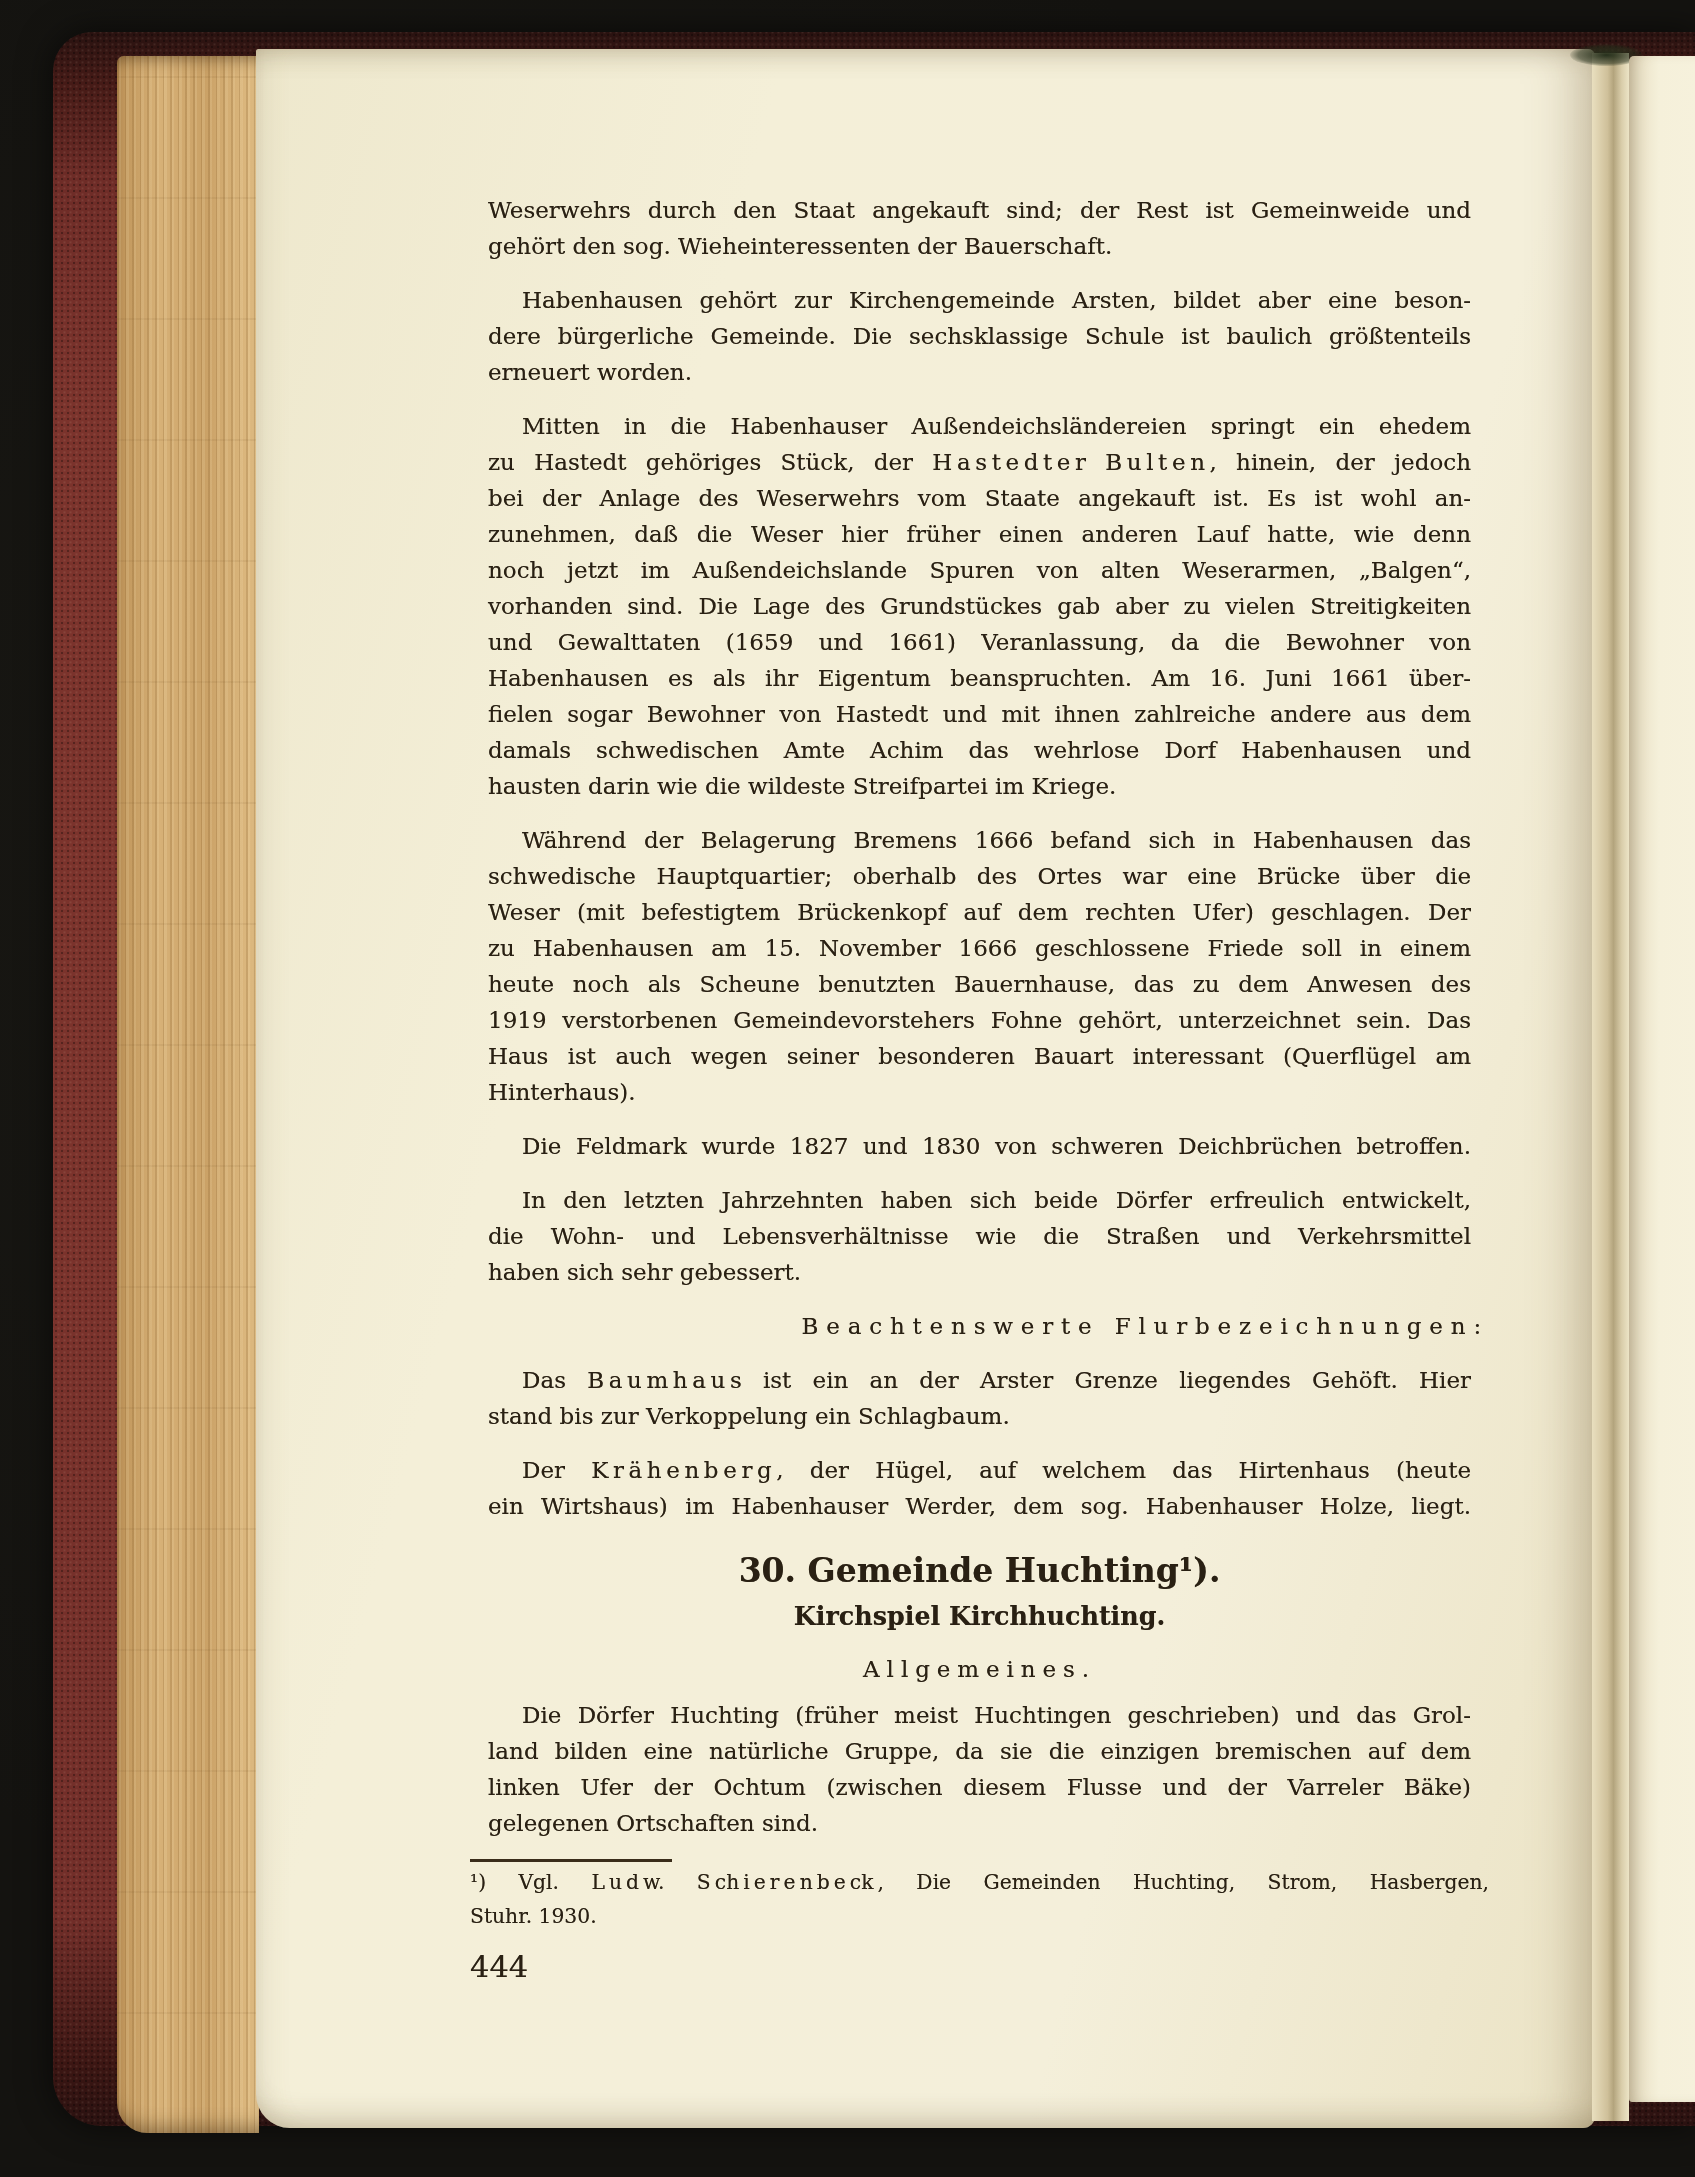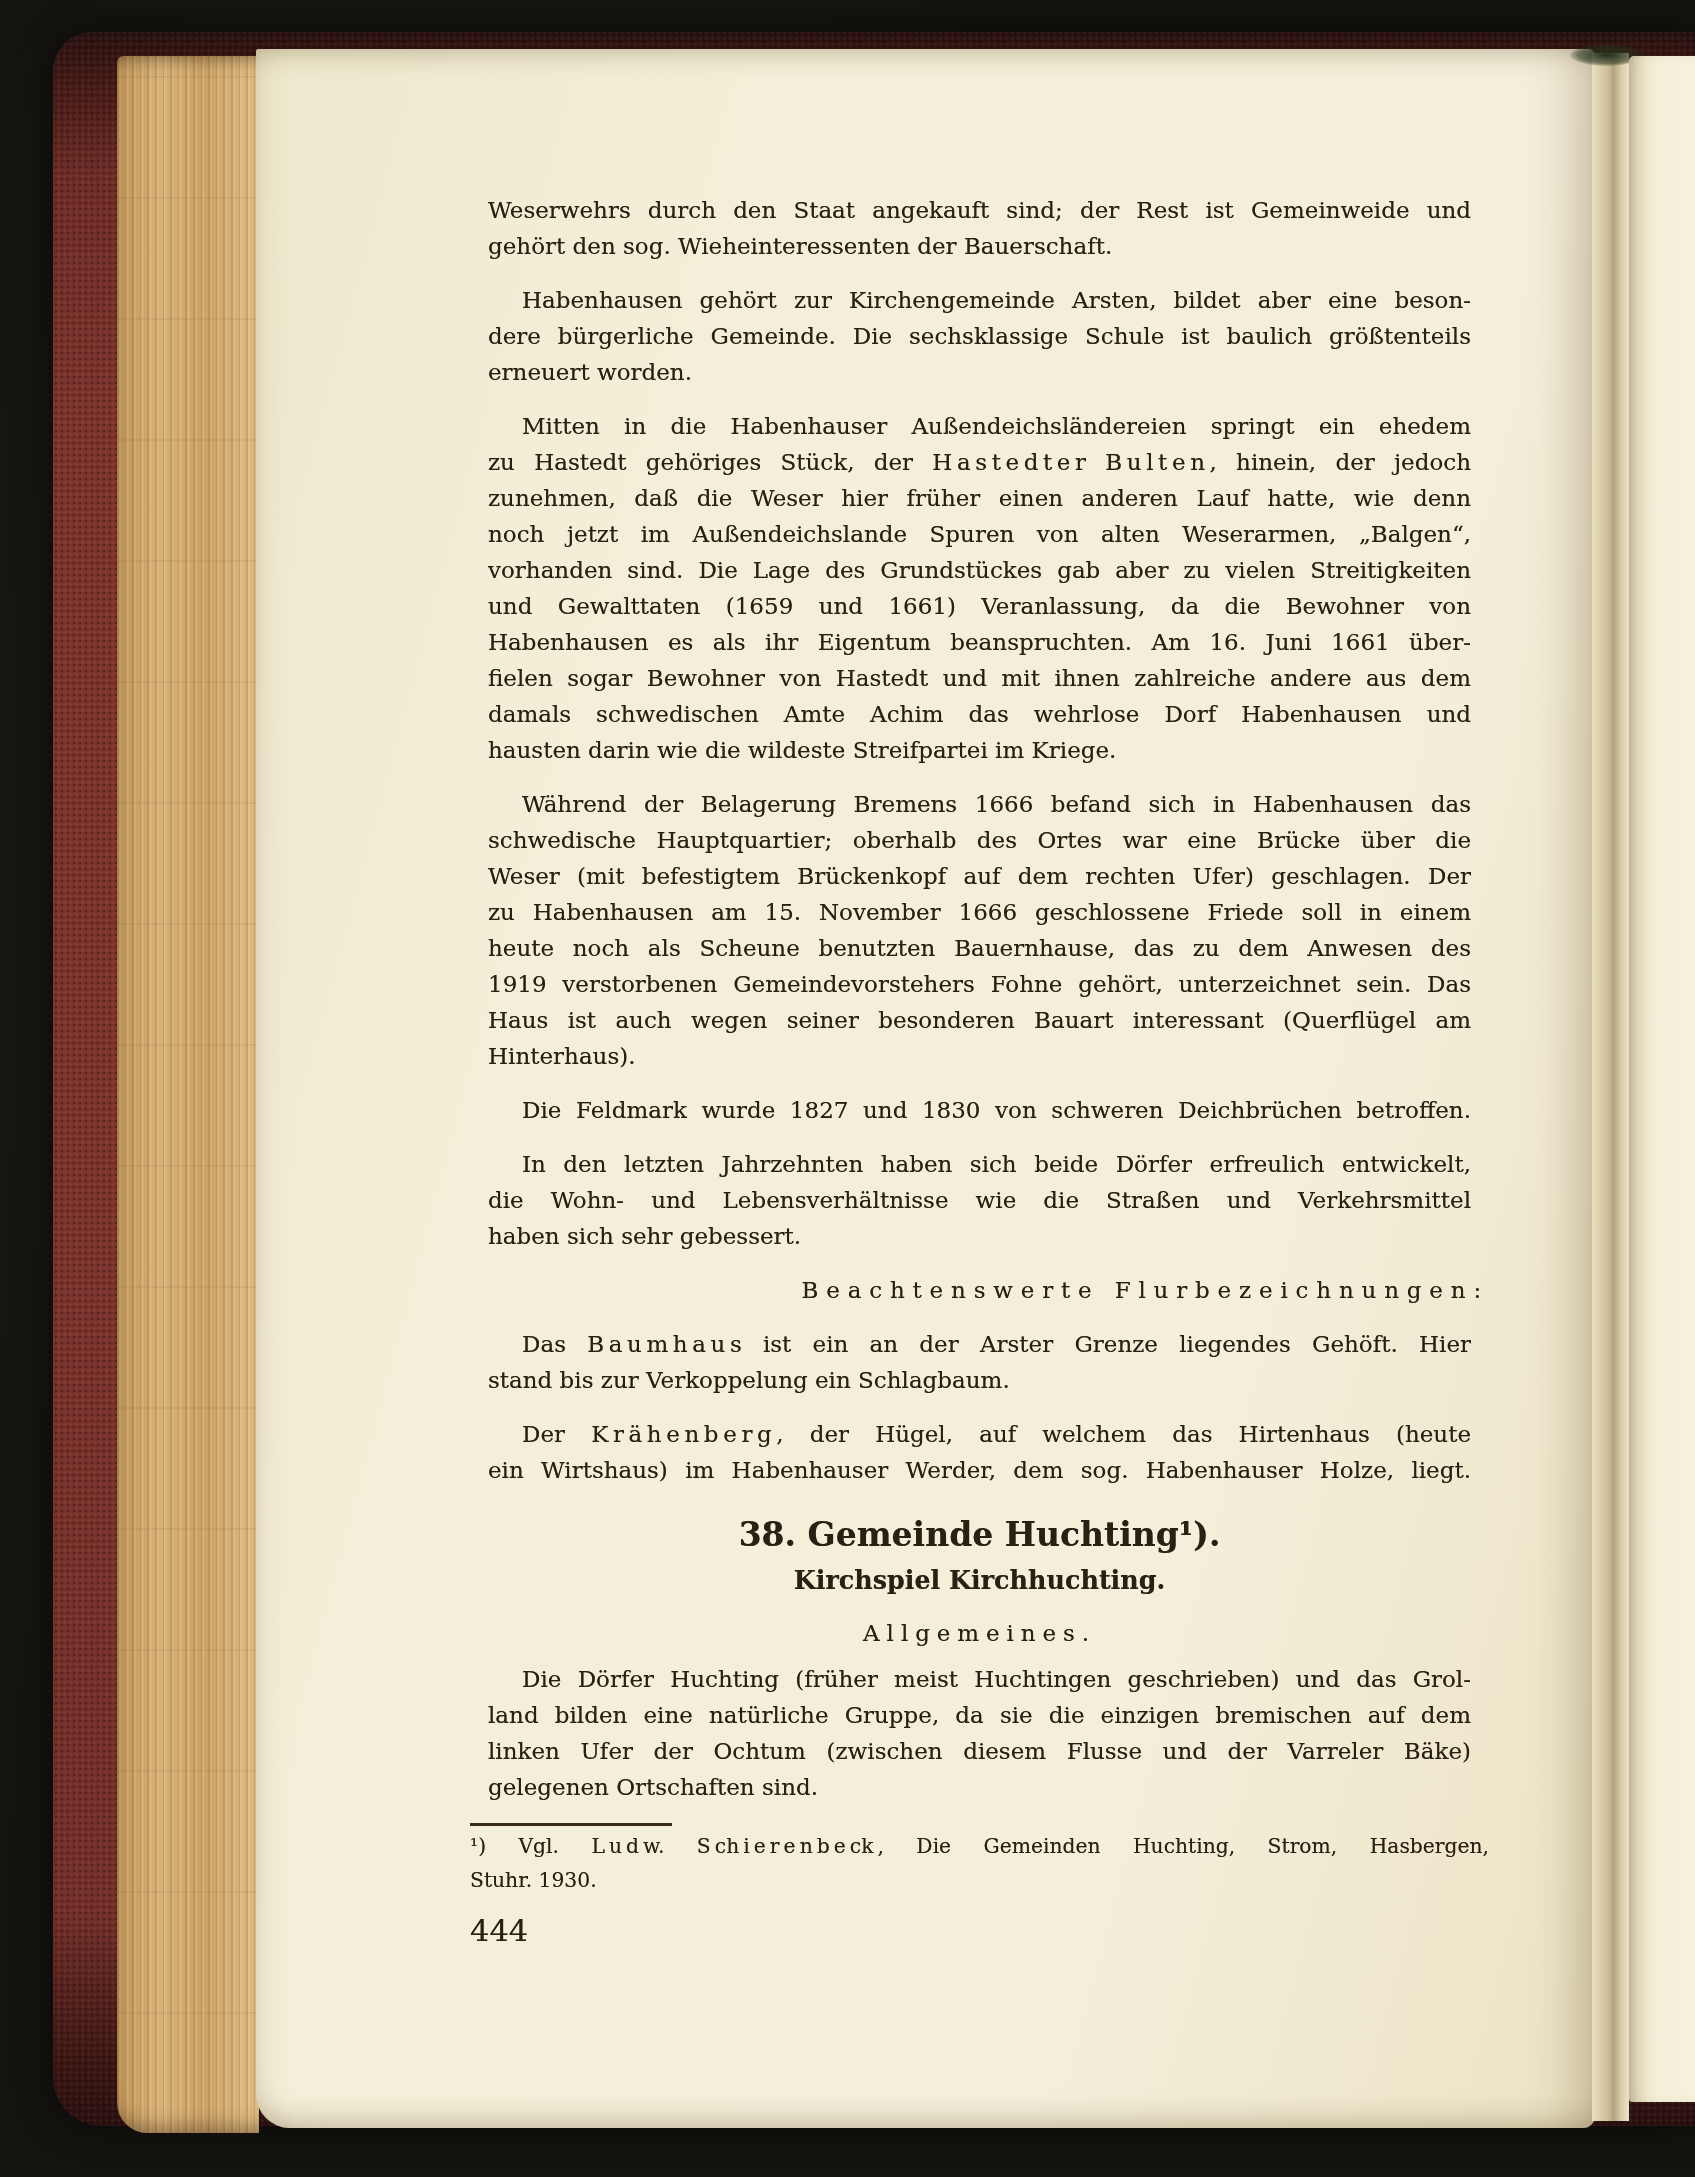--- a/index.html
+++ b/index.html
@@ -96,20 +96,21 @@
             <div class="line">gehört den sog. Wieheinteressenten der Bauerschaft.</div>
           </div>
           <div class="para">
             <div class="line jl indent">Habenhausen gehört zur Kirchengemeinde Arsten, bildet aber eine beson-</div>
             <div class="line jl">dere bürgerliche Gemeinde. Die sechsklassige Schule ist baulich größtenteils</div>
             <div class="line">erneuert worden.</div>
           </div>
           <div class="para">
             <div class="line jl indent">Mitten in die Habenhauser Außendeichsländereien springt ein ehedem</div>
             <div class="line jl">zu Hastedt gehöriges Stück, der H a s t e d t e r B u l t e n , hinein, der jedoch</div>
+            <div class="line jl">bei der Anlage des Weserwehrs vom Staate angekauft ist. Es ist wohl an-</div>
             <div class="line jl">zunehmen, daß die Weser hier früher einen anderen Lauf hatte, wie denn</div>
             <div class="line jl">noch jetzt im Außendeichslande Spuren von alten Weserarmen, „Balgen“,</div>
             <div class="line jl">vorhanden sind. Die Lage des Grundstückes gab aber zu vielen Streitigkeiten</div>
             <div class="line jl">und Gewalttaten (1659 und 1661) Veranlassung, da die Bewohner von</div>
             <div class="line jl">Habenhausen es als ihr Eigentum beanspruchten. Am 16. Juni 1661 über-</div>
             <div class="line jl">fielen sogar Bewohner von Hastedt und mit ihnen zahlreiche andere aus dem</div>
             <div class="line jl">damals schwedischen Amte Achim das wehrlose Dorf Habenhausen und</div>
             <div class="line">hausten darin wie die wildeste Streifpartei im Kriege.</div>
           </div>
           <div class="para">
@@ -132,21 +133,21 @@
           </div>
           <div class="heading-spaced">Beachtenswerte Flurbezeichnungen:</div>
           <div class="para">
             <div class="line jl indent">Das B a u m h a u s ist ein an der Arster Grenze liegendes Gehöft. Hier</div>
             <div class="line">stand bis zur Verkoppelung ein Schlagbaum.</div>
           </div>
           <div class="para">
             <div class="line jl indent">Der K r ä h e n b e r g , der Hügel, auf welchem das Hirtenhaus (heute</div>
             <div class="line jl">ein Wirtshaus) im Habenhauser Werder, dem sog. Habenhauser Holze, liegt.</div>
           </div>
-          <div class="heading-main">38. Gemeinde Huchting¹).</div>
+          <div class="heading-main">30. Gemeinde Huchting¹).</div>
           <div class="heading-sub">Kirchspiel Kirchhuchting.</div>
           <div class="heading-spaced2">Allgemeines.</div>
           <div class="para after-heads">
             <div class="line jl indent">Die Dörfer Huchting (früher meist Huchtingen geschrieben) und das Grol-</div>
             <div class="line jl">land bilden eine natürliche Gruppe, da sie die einzigen bremischen auf dem</div>
             <div class="line jl">linken Ufer der Ochtum (zwischen diesem Flusse und der Varreler Bäke)</div>
             <div class="line">gelegenen Ortschaften sind.</div>
           </div>
         </div>
       <div class="footnote-rule"></div>

